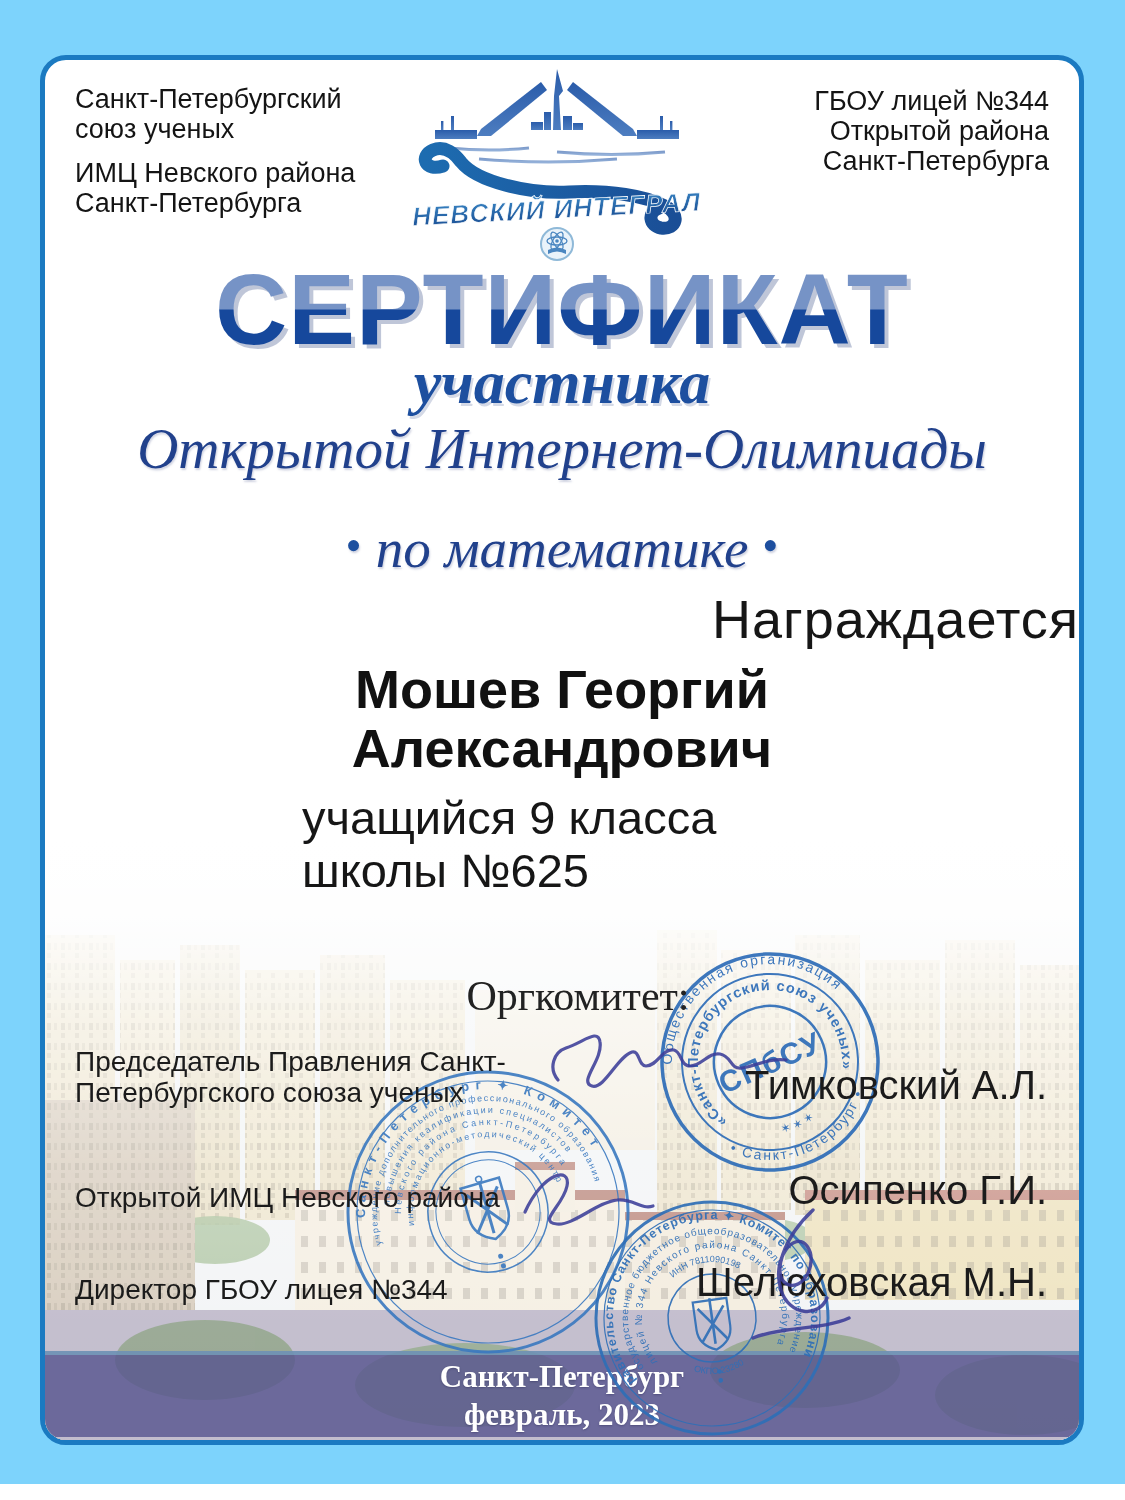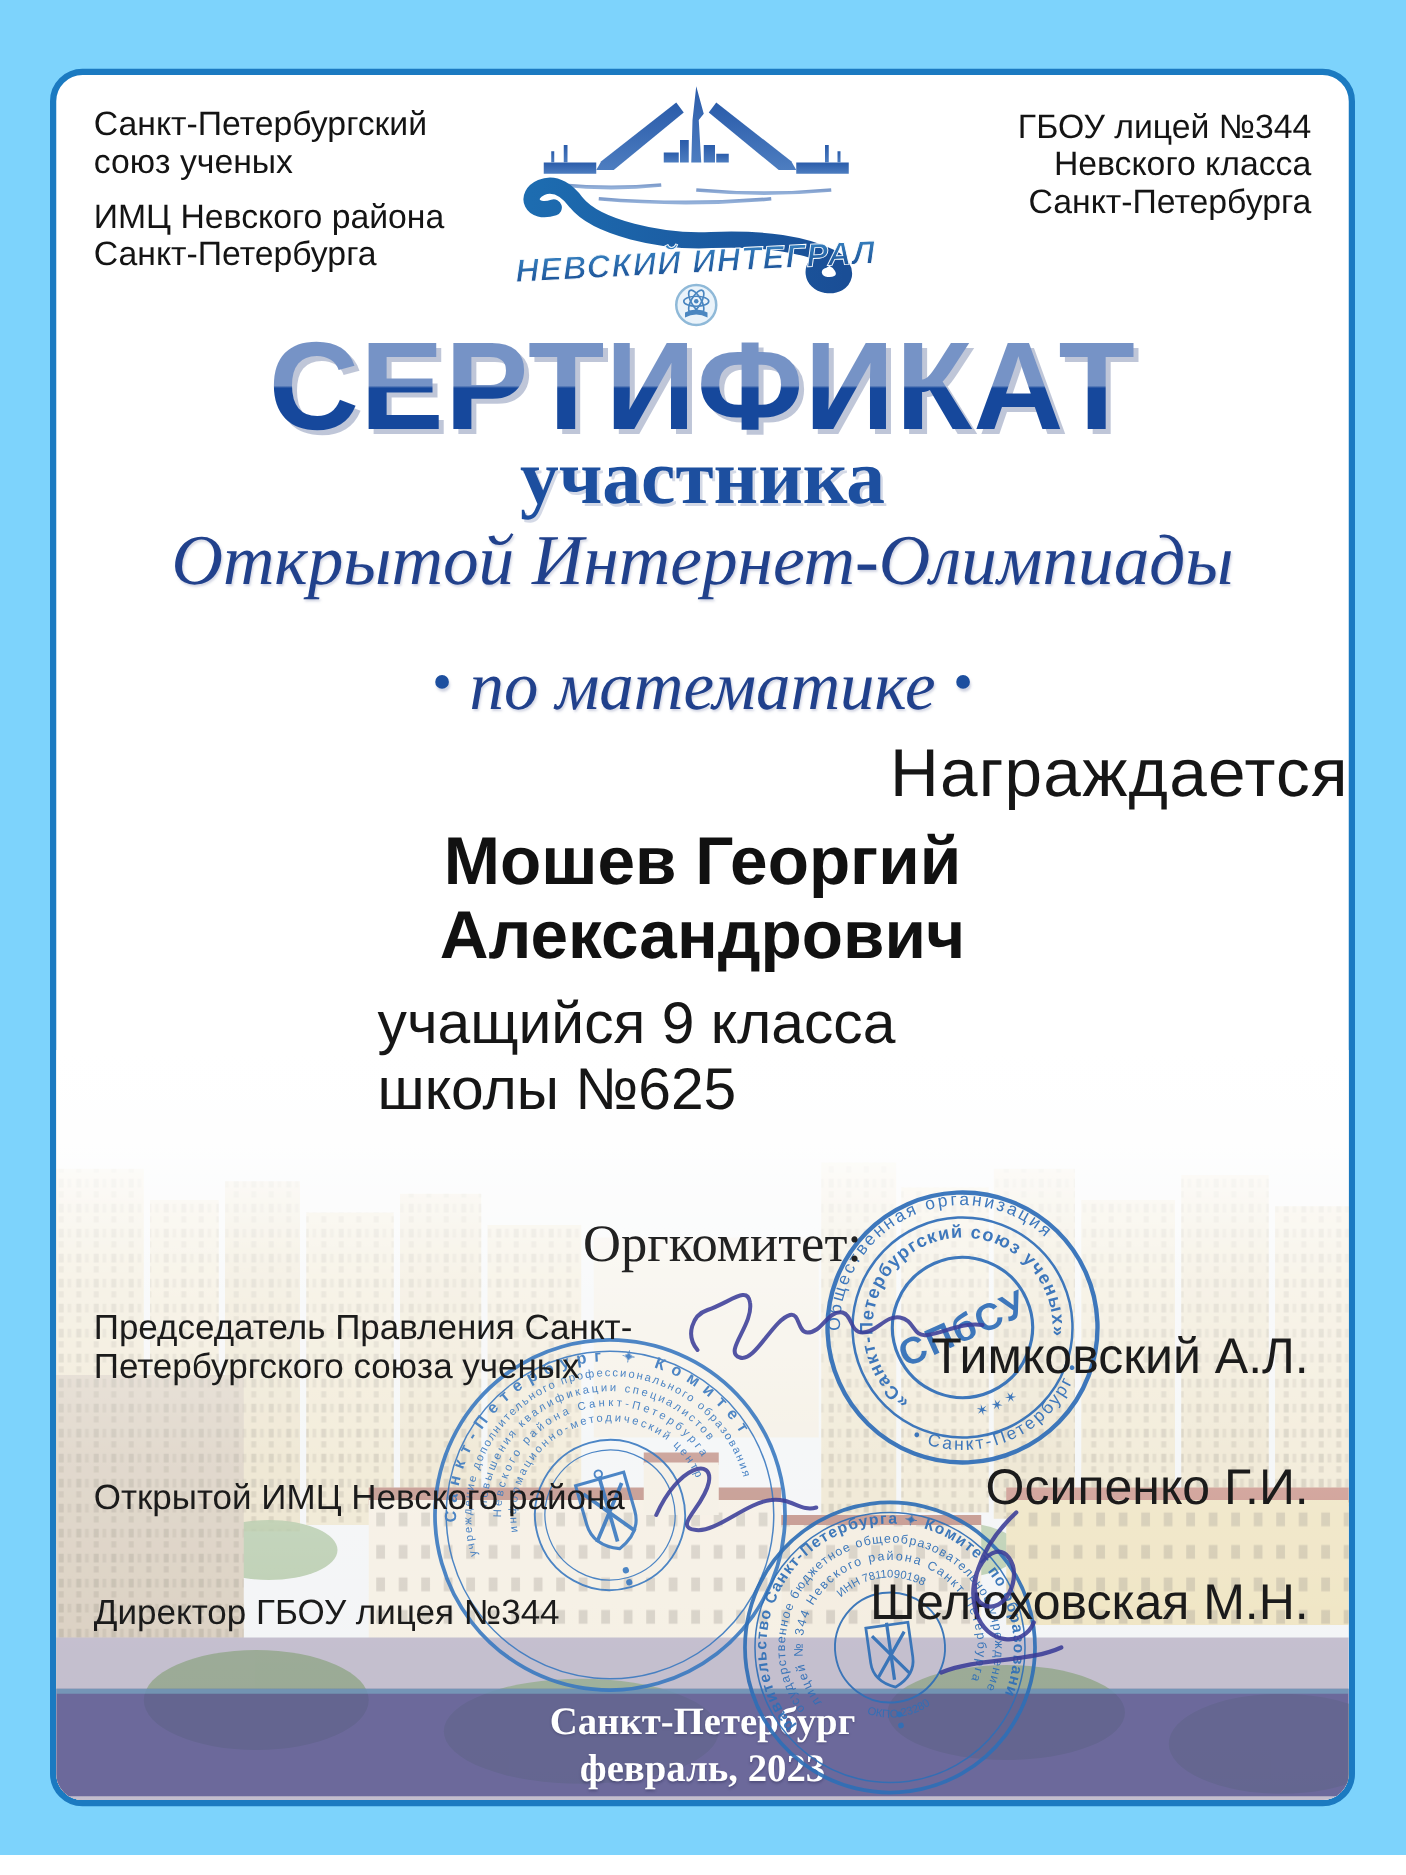--- a/index.html
+++ b/index.html
@@ -16,21 +16,21 @@
   
   .t-main{position:absolute;left:0;top:202px;width:100%;text-align:center;
           font-family:"Liberation Sans",sans-serif;font-weight:700;font-size:100px;line-height:.95;
           letter-spacing:1px;color:#16489c;z-index:4;
           filter:drop-shadow(4px 4px 0 rgba(148,160,190,.6));}
   @supports (-webkit-background-clip:text){
     .t-main{background:linear-gradient(180deg,#7693c6 0%,#7693c6 49%,#16489c 51%,#16489c 100%);
             -webkit-background-clip:text;background-clip:text;color:transparent;}
   }
   .t-sub{position:absolute;left:0;top:290px;width:100%;text-align:center;
-         font-family:"Liberation Serif",serif;font-weight:700;font-size:62px;line-height:1.05;
+         font-family:"Liberation Serif",serif;font-style:italic;font-weight:700;font-size:62px;line-height:1.05;
          color:#1d4f9f;z-index:4;text-shadow:2px 3px 0 rgba(160,170,200,.45);}
   .t-ev1{position:absolute;left:0;top:360px;width:100%;text-align:center;
          font-family:"Liberation Serif",serif;font-style:italic;font-size:57px;line-height:1.0;
          color:#21418c;z-index:4;text-shadow:1px 2px 2px rgba(120,130,170,.35);}
   .t-ev2{position:absolute;left:0;top:415px;width:100%;text-align:center;
          font-family:"Liberation Serif",serif;font-style:italic;font-size:55px;line-height:1.0;
          color:#21418c;z-index:4;text-shadow:1px 2px 2px rgba(120,130,170,.35);margin-top:46px;}
   .t-ev2 .blt{font-style:normal;color:#1d4f9f;font-size:46px;vertical-align:6px;padding:0 14px;}
   
   .aw-intro{position:absolute;left:0;top:528px;width:100%;text-align:right;font-size:54px;letter-spacing:1px;color:#161616;z-index:4;}
@@ -149,21 +149,21 @@
     <rect width="1034" height="600" fill="url(#fadeW)"></rect>
     <rect width="1034" height="600" fill="rgba(255,255,255,.22)"></rect>
   </svg>
 
   <div class="hdr-left">
     <div class="org">Санкт-Петербургский союз ученых</div>
     <div class="org">ИМЦ Невского района Санкт-Петербурга</div>
   </div>
   <div class="hdr-right">
     <div>ГБОУ лицей №344</div>
-    <div>Невского класса</div>
+    <div>Открытой района</div>
     <div>Санкт-Петербурга</div>
   </div>
 
   <svg class="logo" viewBox="0 0 300 200">
     <defs>
       <linearGradient id="lg1" x1="0" y1="0" x2="0" y2="1">
             <stop offset="0" stop-color="#2a5caa"></stop>
             <stop offset="1" stop-color="#4d7dc0"></stop>
           </linearGradient>
       <linearGradient id="lgInt" x1="0" y1="0" x2="1" y2="0">

